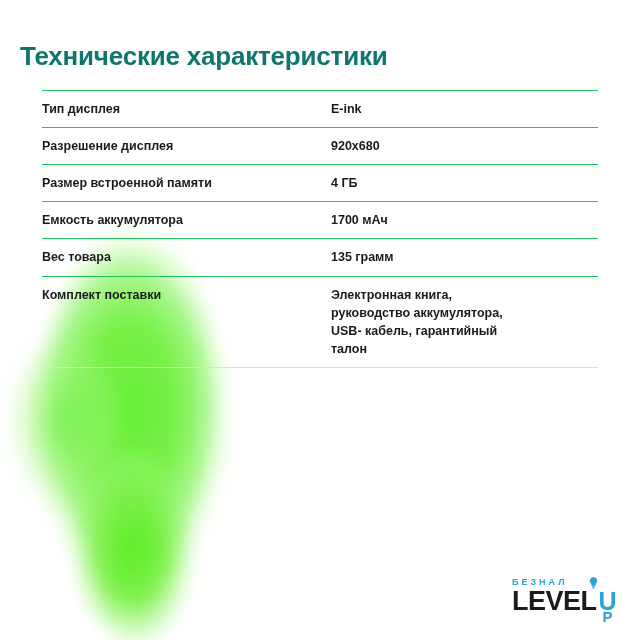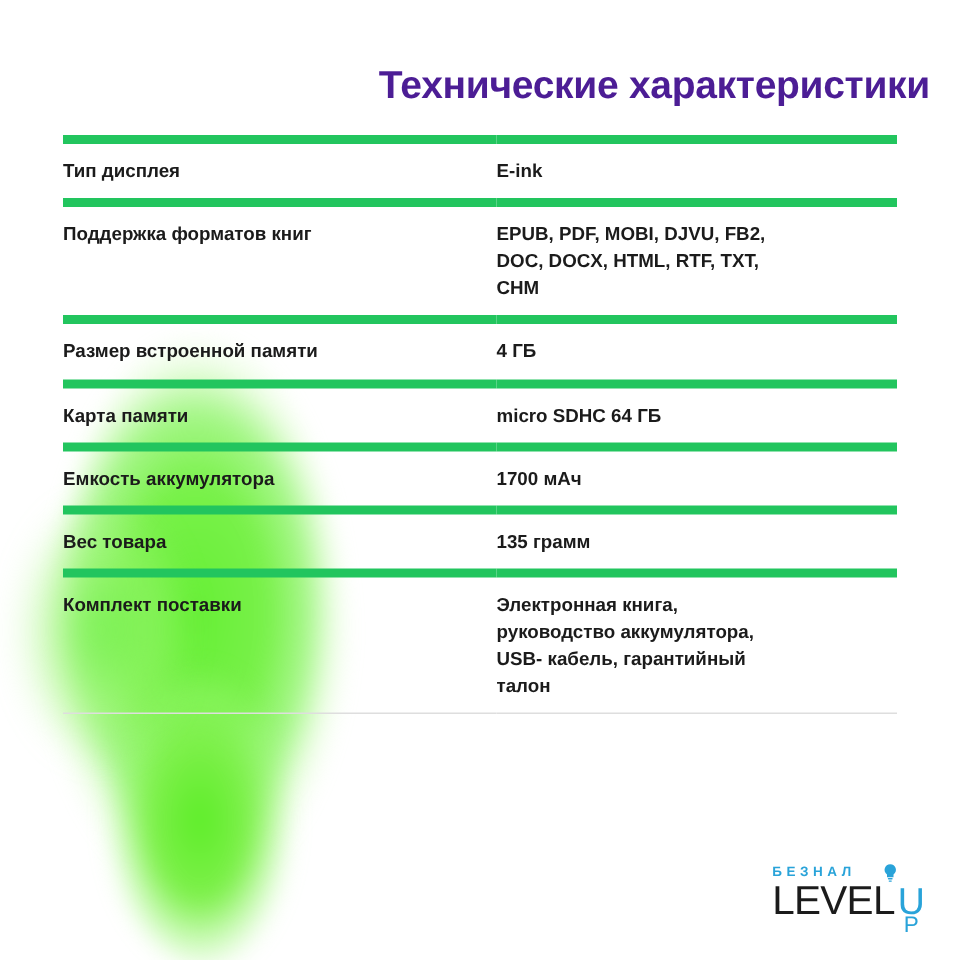--- a/index.html
+++ b/index.html
@@ -62,34 +62,34 @@
     filter: blur(10px);
   }
 
   .content {
     position: relative;
     z-index: 2;
   }
   .title {
     font-size: 26px;
     font-weight: bold;
-    color: #4c1d95;
-    text-align: right;
+    color: #0f766e;
+    text-align: left;
     letter-spacing: -0.2px;
     padding: 42px 20px 18px 20px;
     line-height: 1.15;
   }
   table.spec {
     width: 556px;
     margin: 0 auto;
     border-collapse: collapse;
     table-layout: fixed;
   }
   table.spec tr {
-    border-top: 6px solid #22c55e;
+    border-top: 1px solid #22c55e;
   }
   table.spec tr:last-child {
     border-bottom: 1px solid #dedede;
   }
   table.spec td {
     vertical-align: top;
     padding: 9px 4px 9px 0;
     font-size: 12.5px;
     line-height: 1.45;
     color: #1b1b1b;
@@ -137,21 +137,21 @@
     position: absolute;
     right: 26px;
     top: 4px;
     width: 13px;
     height: 13px;
   }
   .logo-main {
     display: flex;
     align-items: baseline;
     font-size: 27px;
-    font-weight: normal;
+    font-weight: bold;
     color: #1b1b1b;
     line-height: 1;
     letter-spacing: -0.5px;
   }
   .logo-up {
     color: #29a3d9;
     margin-left: 2px;
     display: flex;
     flex-direction: column;
     align-items: center;
@@ -177,37 +177,29 @@
 
     <table class="spec">
       <tbody>
         <tr>
           <td class="k">Тип дисплея</td>
           <td class="v">
             <span class="line">E-ink</span>
           </td>
         </tr>
         <tr>
-          <td class="k">Поддержка форматов книг</td>
-          <td class="v">
-            <span class="line">EPUB, PDF, MOBI, DJVU, FB2,</span>
-            <span class="line">DOC, DOCX, HTML, RTF, TXT,</span>
-            <span class="line">CHM</span>
+          <td class="k">Разрешение дисплея</td>
+          <td class="v">
+            <span class="line">920x680</span>
           </td>
         </tr>
         <tr>
           <td class="k">Размер встроенной памяти</td>
           <td class="v">
             <span class="line">4 ГБ</span>
-          </td>
-        </tr>
-        <tr>
-          <td class="k">Карта памяти</td>
-          <td class="v">
-            <span class="line">micro SDHC 64 ГБ</span>
           </td>
         </tr>
         <tr>
           <td class="k">Емкость аккумулятора</td>
           <td class="v">
             <span class="line">1700 мАч</span>
           </td>
         </tr>
         <tr>
           <td class="k">Вес товара</td>

